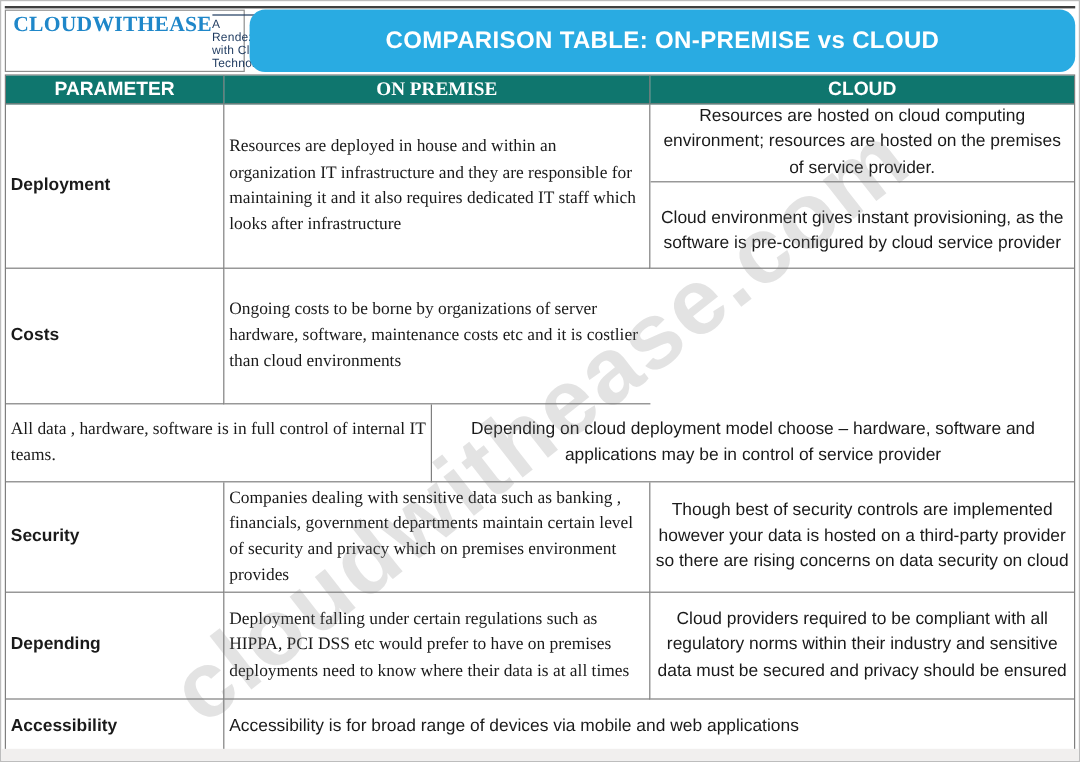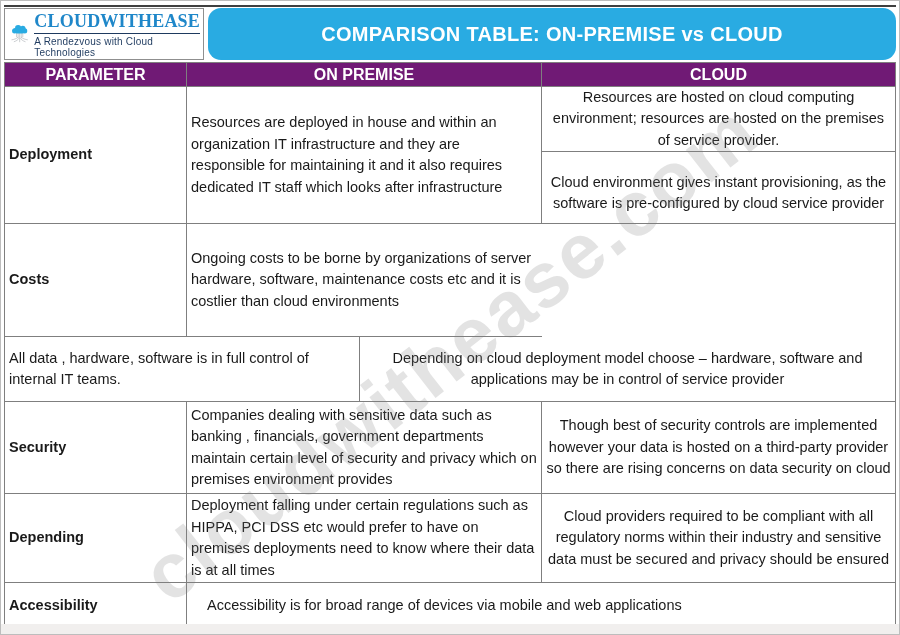--- a/index.html
+++ b/index.html
@@ -12,21 +12,21 @@
   .top {
     display:flex; align-items:stretch; height:52px;
     margin:4px 3px 0 3px; gap:4px;
     border-top:2px solid #3f3f3f;
     padding-top:1px;
   }
   .logo-box {
     width:200px; background:#ffffff; border:1px solid #8f8f8f;
     display:flex; align-items:center; padding:1px 3px; gap:3px; box-sizing:border-box;
   }
-  .logo-text { display:flex; flex-direction:column; justify-content:center; }
+  .logo-text { display:flex; justify-content:center; }
   .logo-name {
     font-family:"Liberation Serif", serif; font-weight:bold; font-size:18px;
     color:#1f87c9; letter-spacing:0.2px; line-height:20px;
   }
   .logo-tagline {
     font-size:10px; font-weight:normal; color:#1e3a5f;
     border-top:1.5px solid #1e3a5f; padding-top:2px; margin-top:2px; letter-spacing:0.2px;
   }
   .title-bar {
     flex:1; background:#29ABE2; color:#ffffff; font-weight:bold; font-size:20px;
@@ -36,32 +36,32 @@
   .tbl { margin:2px 3px 0 3px; border:1px solid #7f7f7f; }
   .row { display:flex; }
   .cell {
     border-right:1px solid #7f7f7f; border-bottom:1px solid #7f7f7f;
     box-sizing:border-box; padding:0 4px; font-size:14.5px; line-height:21.5px;
     color:#1a1a1a; display:flex; align-items:center; overflow:hidden;
   }
   .cell:last-child { border-right:none; }
   .row:last-child > .cell { border-bottom:none; }
   .col-param { width:182px; font-weight:bold; }
-  .col-prem  { width:355px; }
+  .col-prem  { width:355px;font-family:Liberation Serif, serif; }
   .col-cloud { flex:1;text-align:center; }
   .header-row .cell {
-    background:#701a75; color:#ffffff; font-weight:bold; font-size:16px;
+    background:#0f766e; color:#ffffff; font-weight:bold; font-size:16px;
     justify-content:center; height:24px; line-height:24px; padding:0;
   }
   .r-deploy  { height:137px; }
   .r-costs   { height:113px; }
   .r-control { height:65px; }
   .r-security{ height:92px; }
   .r-compliance { height:89px; }
-  .r-access  { height:45px;gap:16px; }
+  .r-access  { height:45px; }
   .split-col { flex-direction:column; align-items:stretch; padding:0;gap:12px; }
   .sub-cell {
     box-sizing:border-box; padding:0 4px; display:flex; align-items:center; overflow:hidden;
   }
   .sub-top { height:71px; border-bottom:1px solid #7f7f7f; }
   .sub-bottom { height:65px; }
   
   .watermark {
     position:absolute; left:50%; top:352px;
     transform:translate(-50%,-50%) rotate(-38deg);

